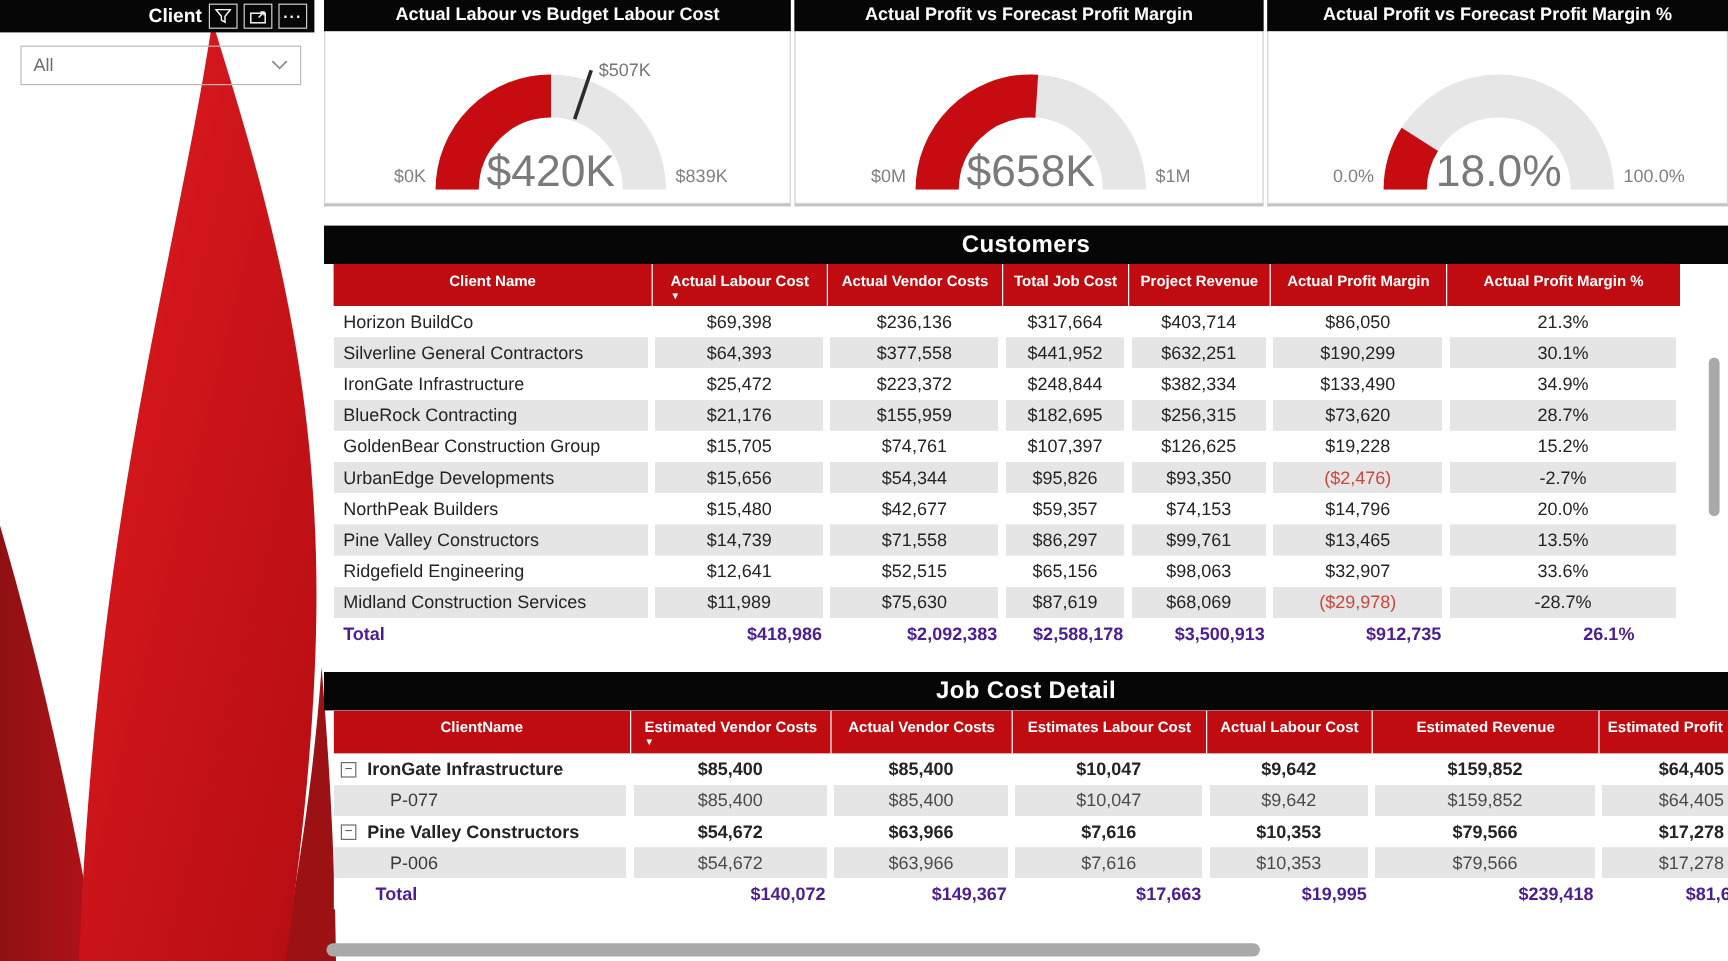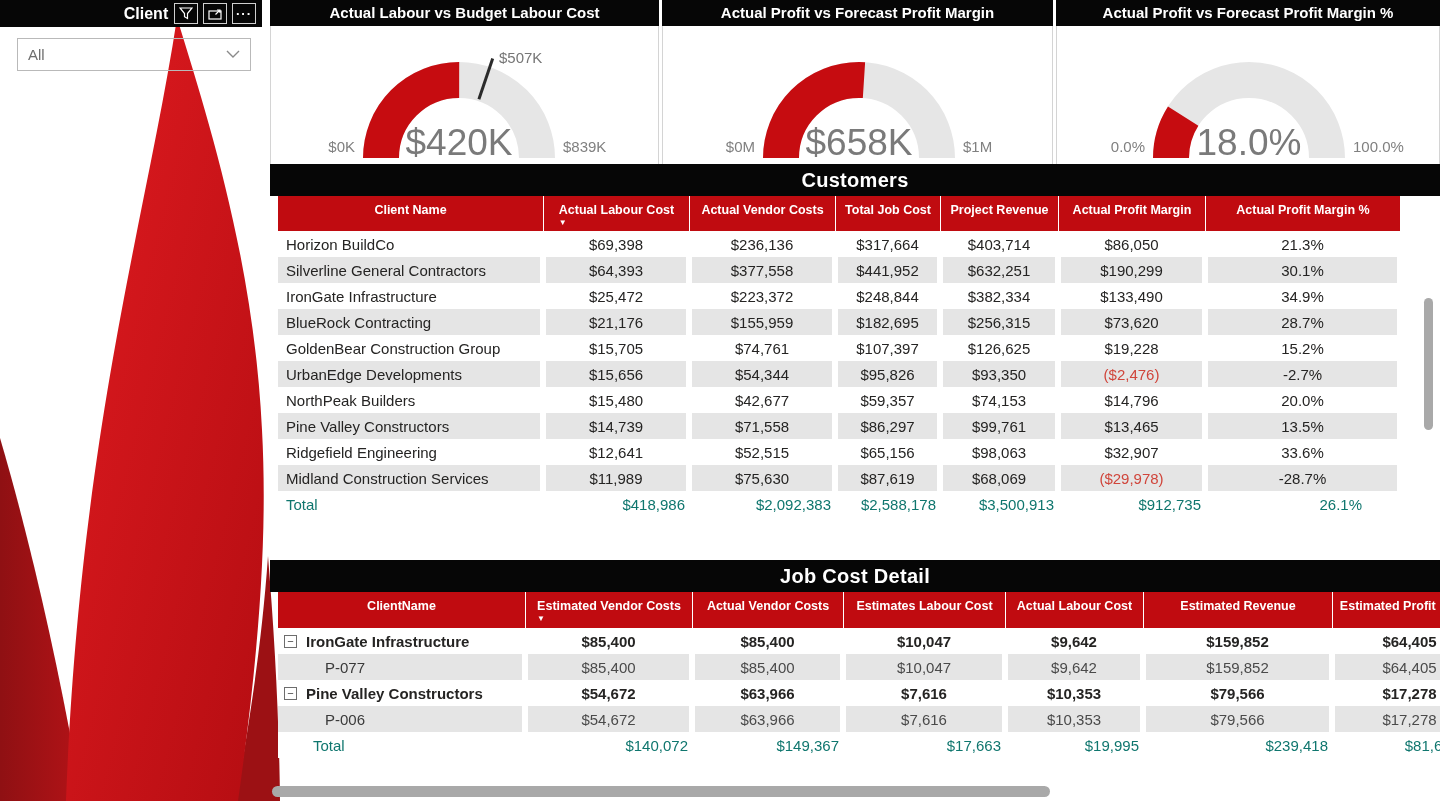--- a/index.html
+++ b/index.html
@@ -48,21 +48,21 @@
   .hlabel { display:inline-flex; flex-direction:column; align-items:flex-start; }
   .sort-arrow { font-size:8px; line-height:8px; margin-top:2px; }
   .trow { display:flex; height:26px; background:#fff; align-items:stretch; }
   .cell { display:flex; align-items:center; font-size:15px; color:#252423;
     overflow:hidden; white-space:nowrap; }
   .cell.num { justify-content:center; }
   .cell.name { padding-left:8px; }
   .trow.alt .cell { background:#e5e5e5; background-clip:padding-box;
     border-left:3px solid transparent; border-right:3px solid transparent; }
   .trow.alt .cell:first-child { border-left:0; }
-  .trow.total .cell { font-weight:normal; color:#0f766e; }
+  .trow.total .cell { font-weight:bold; color:#4c1d95; }
   .trow.total .cell.num { justify-content:flex-end; padding-right:4px; }
   .neg { color:#d0453b; }
   .expand-box { width:13px; height:13px; border:1px solid #6d6d6d; background:#fff;
     display:inline-flex; align-items:center; justify-content:center; margin:0 9px 0 6px;
     font-size:11px; line-height:10px; color:#444; cursor:pointer; flex:none; }
   .pname { font-weight:bold; }
   .cname { padding-left:47px; color:#3a3a3a; }
 
   
   .vscroll { position:absolute; left:1424px; top:298px; width:9px; height:132px;
@@ -149,21 +149,21 @@
         <svg width="382" height="142">
           <path d="M 114 132 A 78 78 0 0 1 270 132" fill="none" stroke="#e6e6e6" stroke-width="36"></path>
           <path d="M 114 132 A 78 78 0 0 1 270 132" fill="none" stroke="#c60c10" stroke-width="36" stroke-dasharray="44.1 245.0"></path>
           <text x="192" y="129" text-anchor="middle" font-size="37" fill="#7a7a7a">18.0%</text>
           <text x="88" y="126" text-anchor="end" font-size="15" fill="#808080">0.0%</text>
           <text x="296" y="126" font-size="15" fill="#808080">100.0%</text>
         </svg>
       </div>
   </div>
 
-  <div class="section" style="top:164px; height:356px;">
+  <div class="section" style="top:188px; height:356px;">
     <div class="section-title">Customers</div>
     <div class="tbl">
       <div class="thead" id="cust-head" style="width:1122px; height:35px;">
           <div class="hcell" style="width: 265px;">
             <span class="hlabel">
               <span>Client Name</span>
             </span>
           </div>
           <div class="hcell" style="width: 146px;">
             <span class="hlabel">

